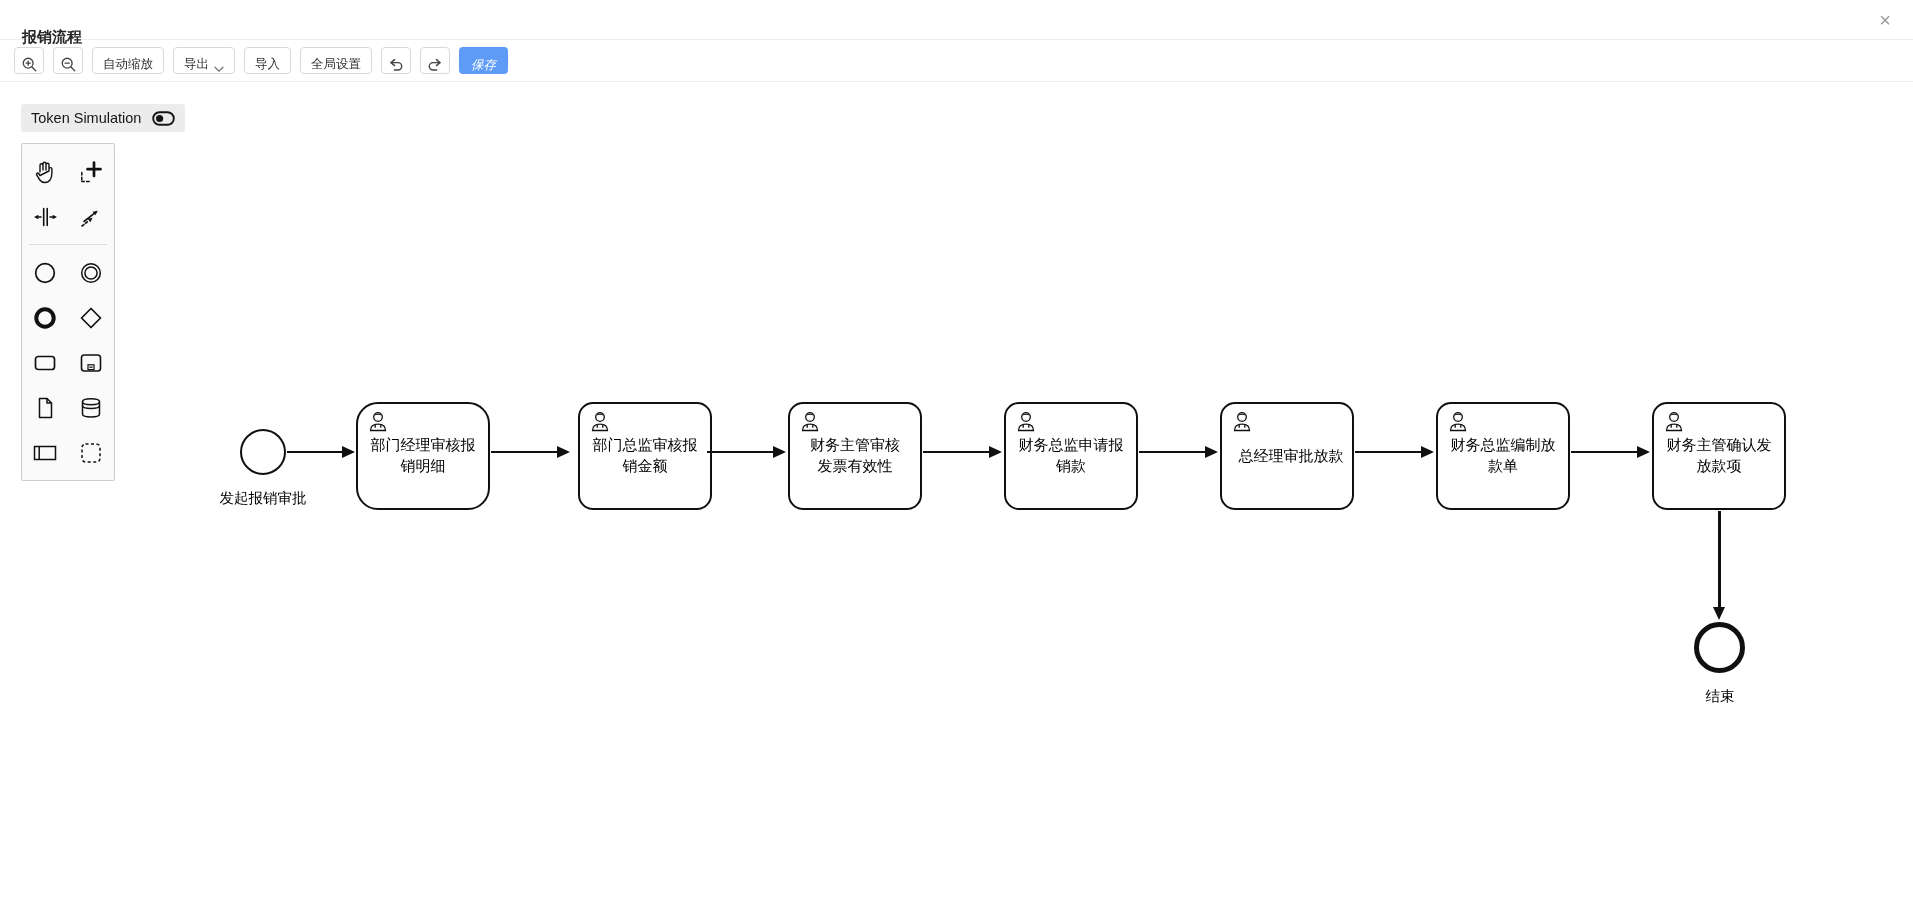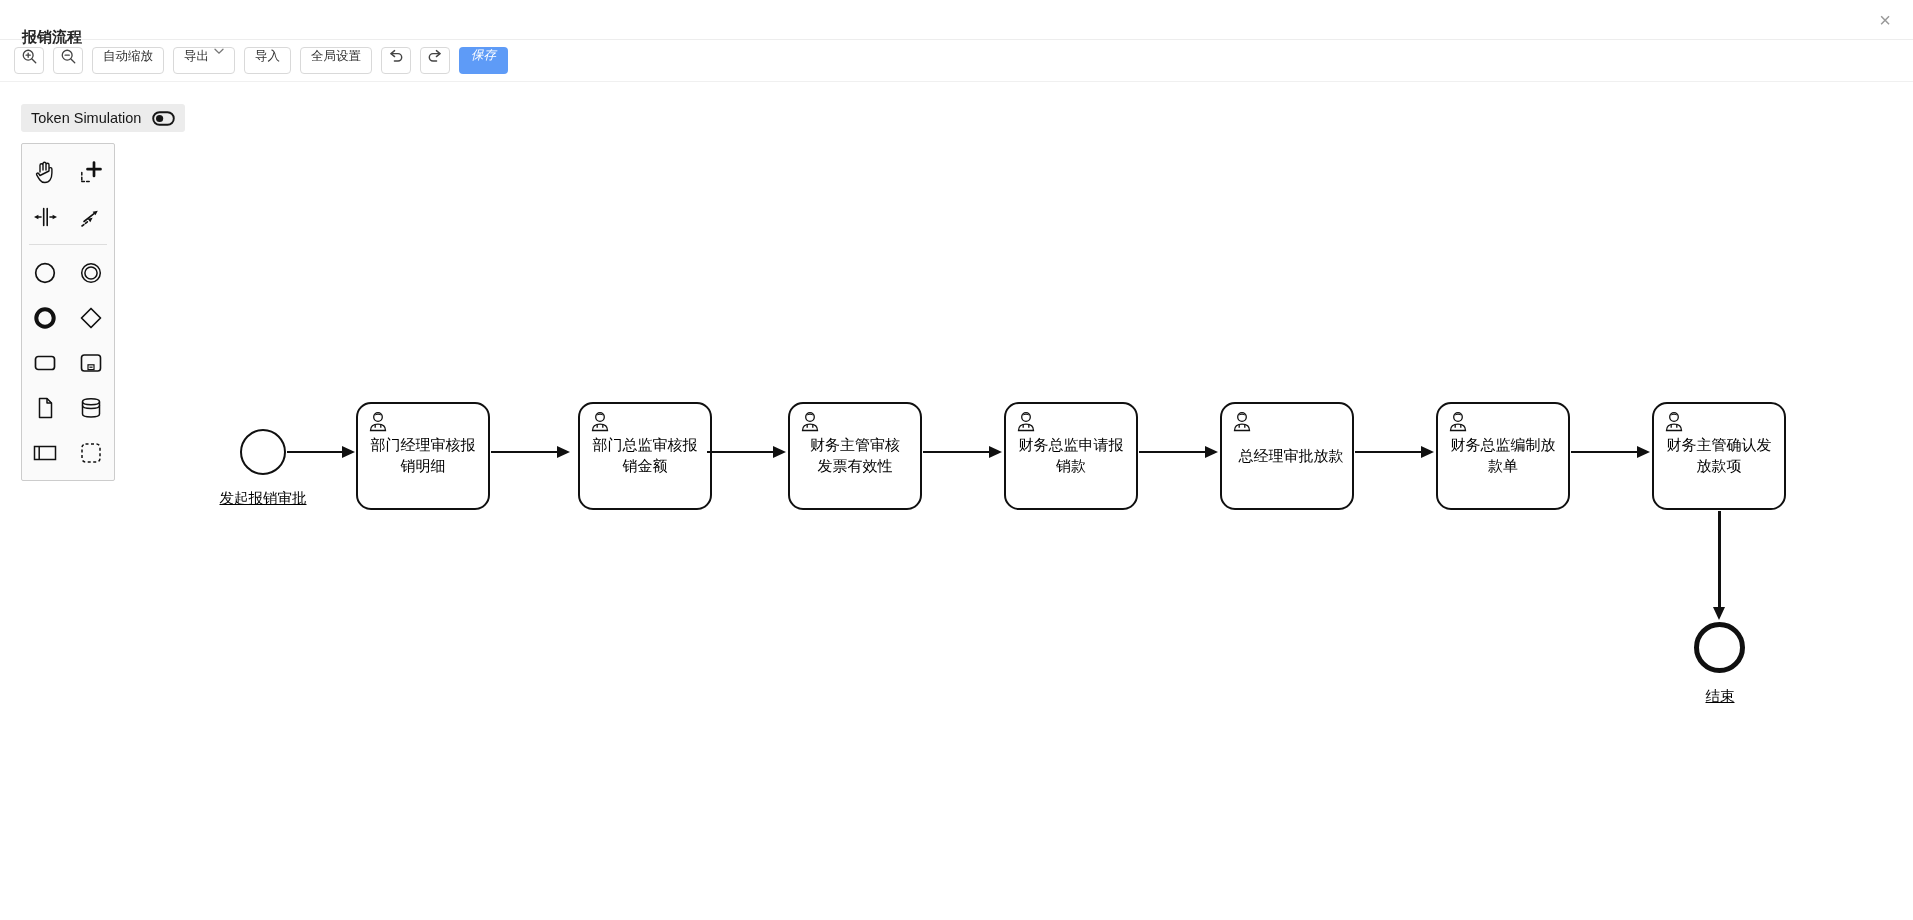--- a/index.html
+++ b/index.html
@@ -8,21 +8,21 @@
 
   
   .header { height:40px; display:flex; align-items:center; justify-content:space-between;
     padding:0 22px; background:#fff; border-bottom:1px solid #ededed; }
   .header .title { font-size:15px; color:#262626; font-weight:600;margin-top:36px; }
   .close-x { font-size:20px; color:#999; line-height:1; cursor:pointer; font-weight:400; }
 
   
   .toolbar { height:42px; display:flex; align-items:center; gap:9px; padding:0 14px;
     background:#fff; border-bottom:1px solid #f0f0f0; }
-  .tbtn { height:27px; display:inline-flex; align-items:flex-start; justify-content:center; gap:5px;
+  .tbtn { height:27px; display:inline-flex; align-items:flex-end; justify-content:center; gap:5px;
     background:#fff; border:1px solid #d9d9d9; border-radius:4px; font-size:12.5px; color:#333;
     padding:0 10px; cursor:pointer; font-family:inherit; }
   .tbtn.icon-only { width:30px; padding:0; }
   .tbtn.primary { border:none; color:#fff; padding:0 12px;font-style:italic; }
   .tbtn svg { display:block; }
 
   
   .token-sim { position:absolute; left:21px; top:104px; background:#ececec; color:#161616;
     font-size:14.5px; padding:6px 10px; border-radius:3px; display:flex; align-items:center;
     gap:11px; cursor:pointer; }
@@ -38,21 +38,21 @@
   
   .shape { position:absolute; background:#fff; border:2.5px solid #101010; }
   .event-start { left:240px; top:429px; width:46px; height:46px; border-radius:50%; }
   .event-end { left:1694px; top:622px; width:51px; height:51px; border-radius:50%;
     border-width:5px; }
   .task { top:402px; width:134px; height:108px; border-radius:15px;
     display:flex; align-items:center; justify-content:center; }
   .task-label { font-size:15px; line-height:1.38; color:#000; text-align:center;
     white-space:pre-line; padding:0 4px; }
   .user-icon { position:absolute; top:5px; left:7px; }
-  .ext-label { position:absolute; font-size:14.5px; color:#000; text-align:center; width:140px;text-decoration:underline; }
+  .ext-label { position:absolute; font-size:14.5px; color:#000; text-align:center; width:140px; }
   .lbl-start { left:193px; top:489px; }
   .lbl-end { left:1650px; top:687px; }
 
   .flow-h { position:absolute; top:450.5px; height:2.5px; background:#101010; }
   .flow-h::after { content:""; position:absolute; right:-12px; top:50%;
     transform:translateY(-50%); width:0; height:0;
     border-left:13px solid #101010; border-top:6px solid transparent;
     border-bottom:6px solid transparent; }
   .flow-v { position:absolute; left:1718px; top:511px; width:2.5px; height:97px;
     background:#101010; }
@@ -215,21 +215,21 @@
   </div>
 </div>
 
 <div>
 
   <div class="shape event-start"></div>
   <div class="ext-label lbl-start">发起报销审批</div>
 
   <div class="flow-h" style="left:287px; width:56px;"></div>
 
-  <div class="shape task" style="left:356px;">
+  <div class="shape task" style="left:356px;border-radius:22px;">
     <svg class="user-icon" width="26" height="26" viewBox="0 0 26 26" fill="none" stroke="#111" stroke-width="1.3">
       <circle cx="13" cy="8" r="4.3"></circle>
       <path d="M9.2 6.8 a4.3 4.3 0 0 1 7.6 0 c-2.5-1.4-5.1-1.4-7.6 0 Z" fill="#111" stroke="none"></path>
       <path d="M5.5 21.5 c0-4 2.6-6.3 7.5-6.3 s7.5 2.3 7.5 6.3 Z"></path>
       <path d="M10.2 15.6 V18.8 M15.8 15.6 V18.8"></path>
     </svg>
     <span class="task-label">部门经理审核报
 销明细</span>
   </div>
 

